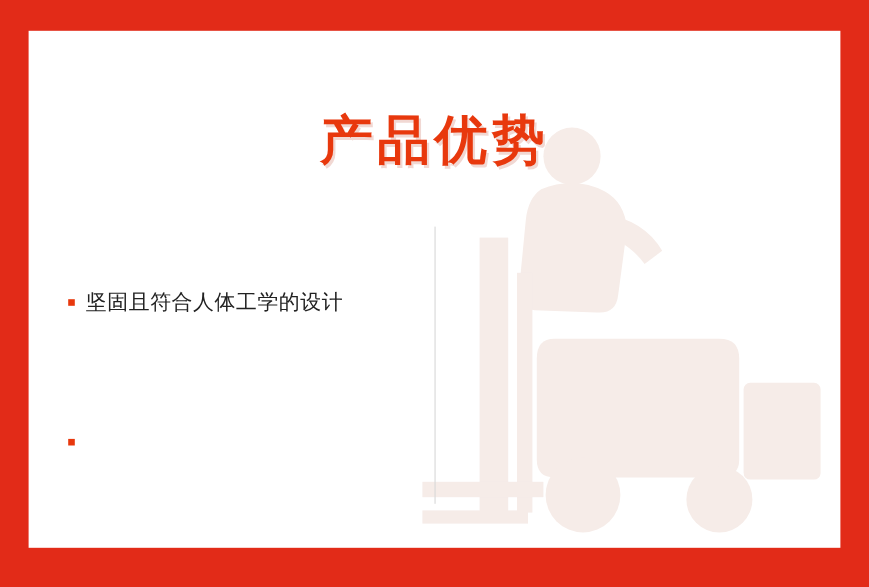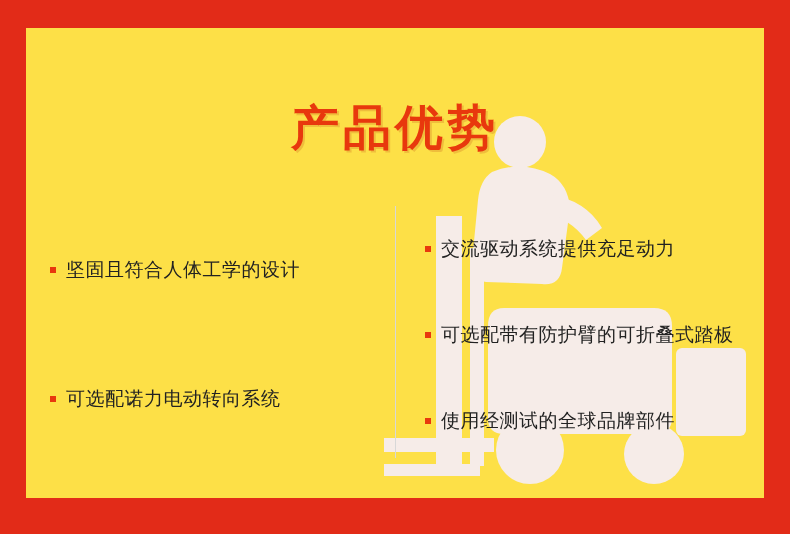--- a/index.html
+++ b/index.html
@@ -19,21 +19,21 @@
     height: 534px;
     background: #e22b18;
     box-sizing: border-box;
   }
   .card {
     position: absolute;
     left: 26px;
     top: 28px;
     width: 738px;
     height: 470px;
-    background: #fde047;
+    background: #ffffff;
     overflow: hidden;
   }
   
   .watermark {
     position: absolute;
     right: 10px;
     bottom: 0;
     width: 430px;
     height: 400px;
     opacity: 1;
@@ -62,21 +62,21 @@
   }
   .col {
     flex: 1 1 0;
     display: flex;
     flex-direction: column;
     justify-content: space-around;
     padding: 6px 0;
     box-sizing: border-box;
   }
   .col-left {
-    padding-left: 24px;
+    padding-left: 36px;
     padding-right: 14px;
   }
   .col-right {
     padding-left: 32px;
     padding-right: 10px;
   }
   .divider {
     position: absolute;
     left: 369px;
     top: 178px;
@@ -142,34 +142,19 @@
     <div class="divider"></div>
 
     <div class="columns">
       <div class="col col-left">
         <div class="item">
           <span class="bullet"></span>
           <span class="item-text">坚固且符合人体工学的设计</span>
         </div>
         <div class="item">
           <span class="bullet"></span>
-          <span class="item-text">可选配诺力电动转向系统</span>
         </div>
       </div>
 
-      <div class="col col-right">
-        <div class="item">
-          <span class="bullet"></span>
-          <span class="item-text">交流驱动系统提供充足动力</span>
-        </div>
-        <div class="item">
-          <span class="bullet"></span>
-          <span class="item-text">可选配带有防护臂的可折叠式踏板</span>
-        </div>
-        <div class="item">
-          <span class="bullet"></span>
-          <span class="item-text">使用经测试的全球品牌部件</span>
-        </div>
-      </div>
     </div>
 
   </div>
 </div>
 
 </body></html>

